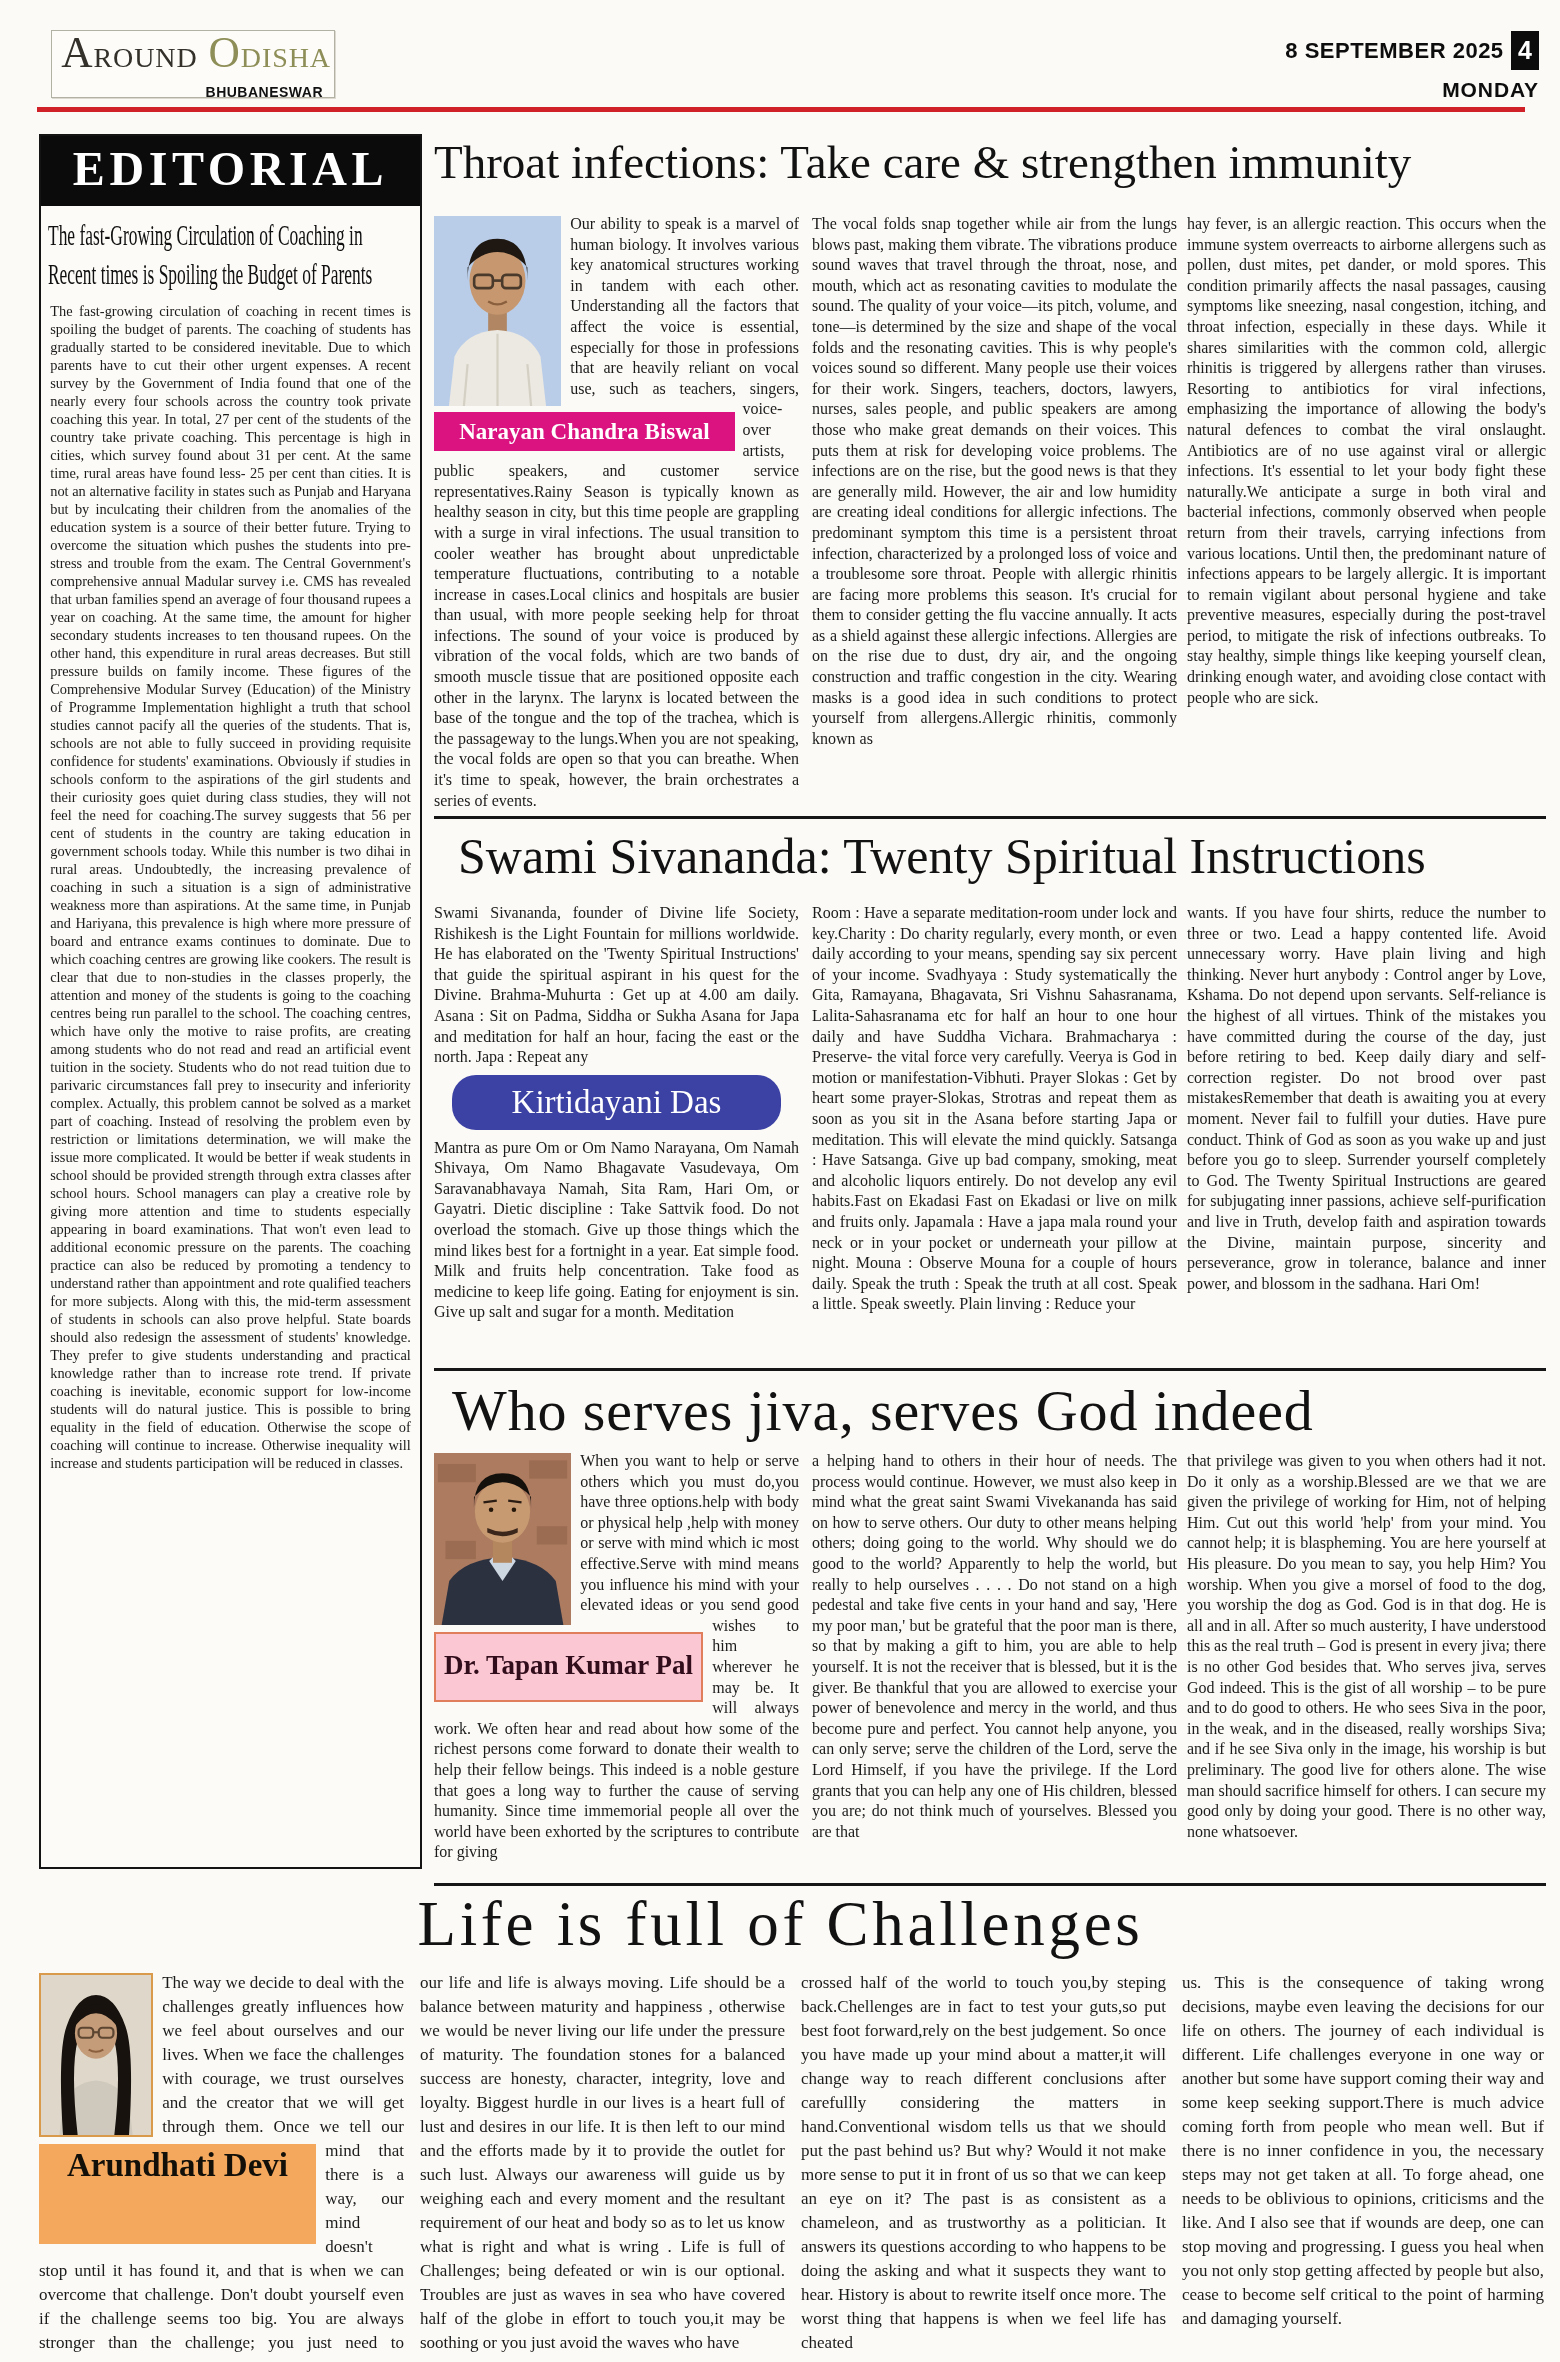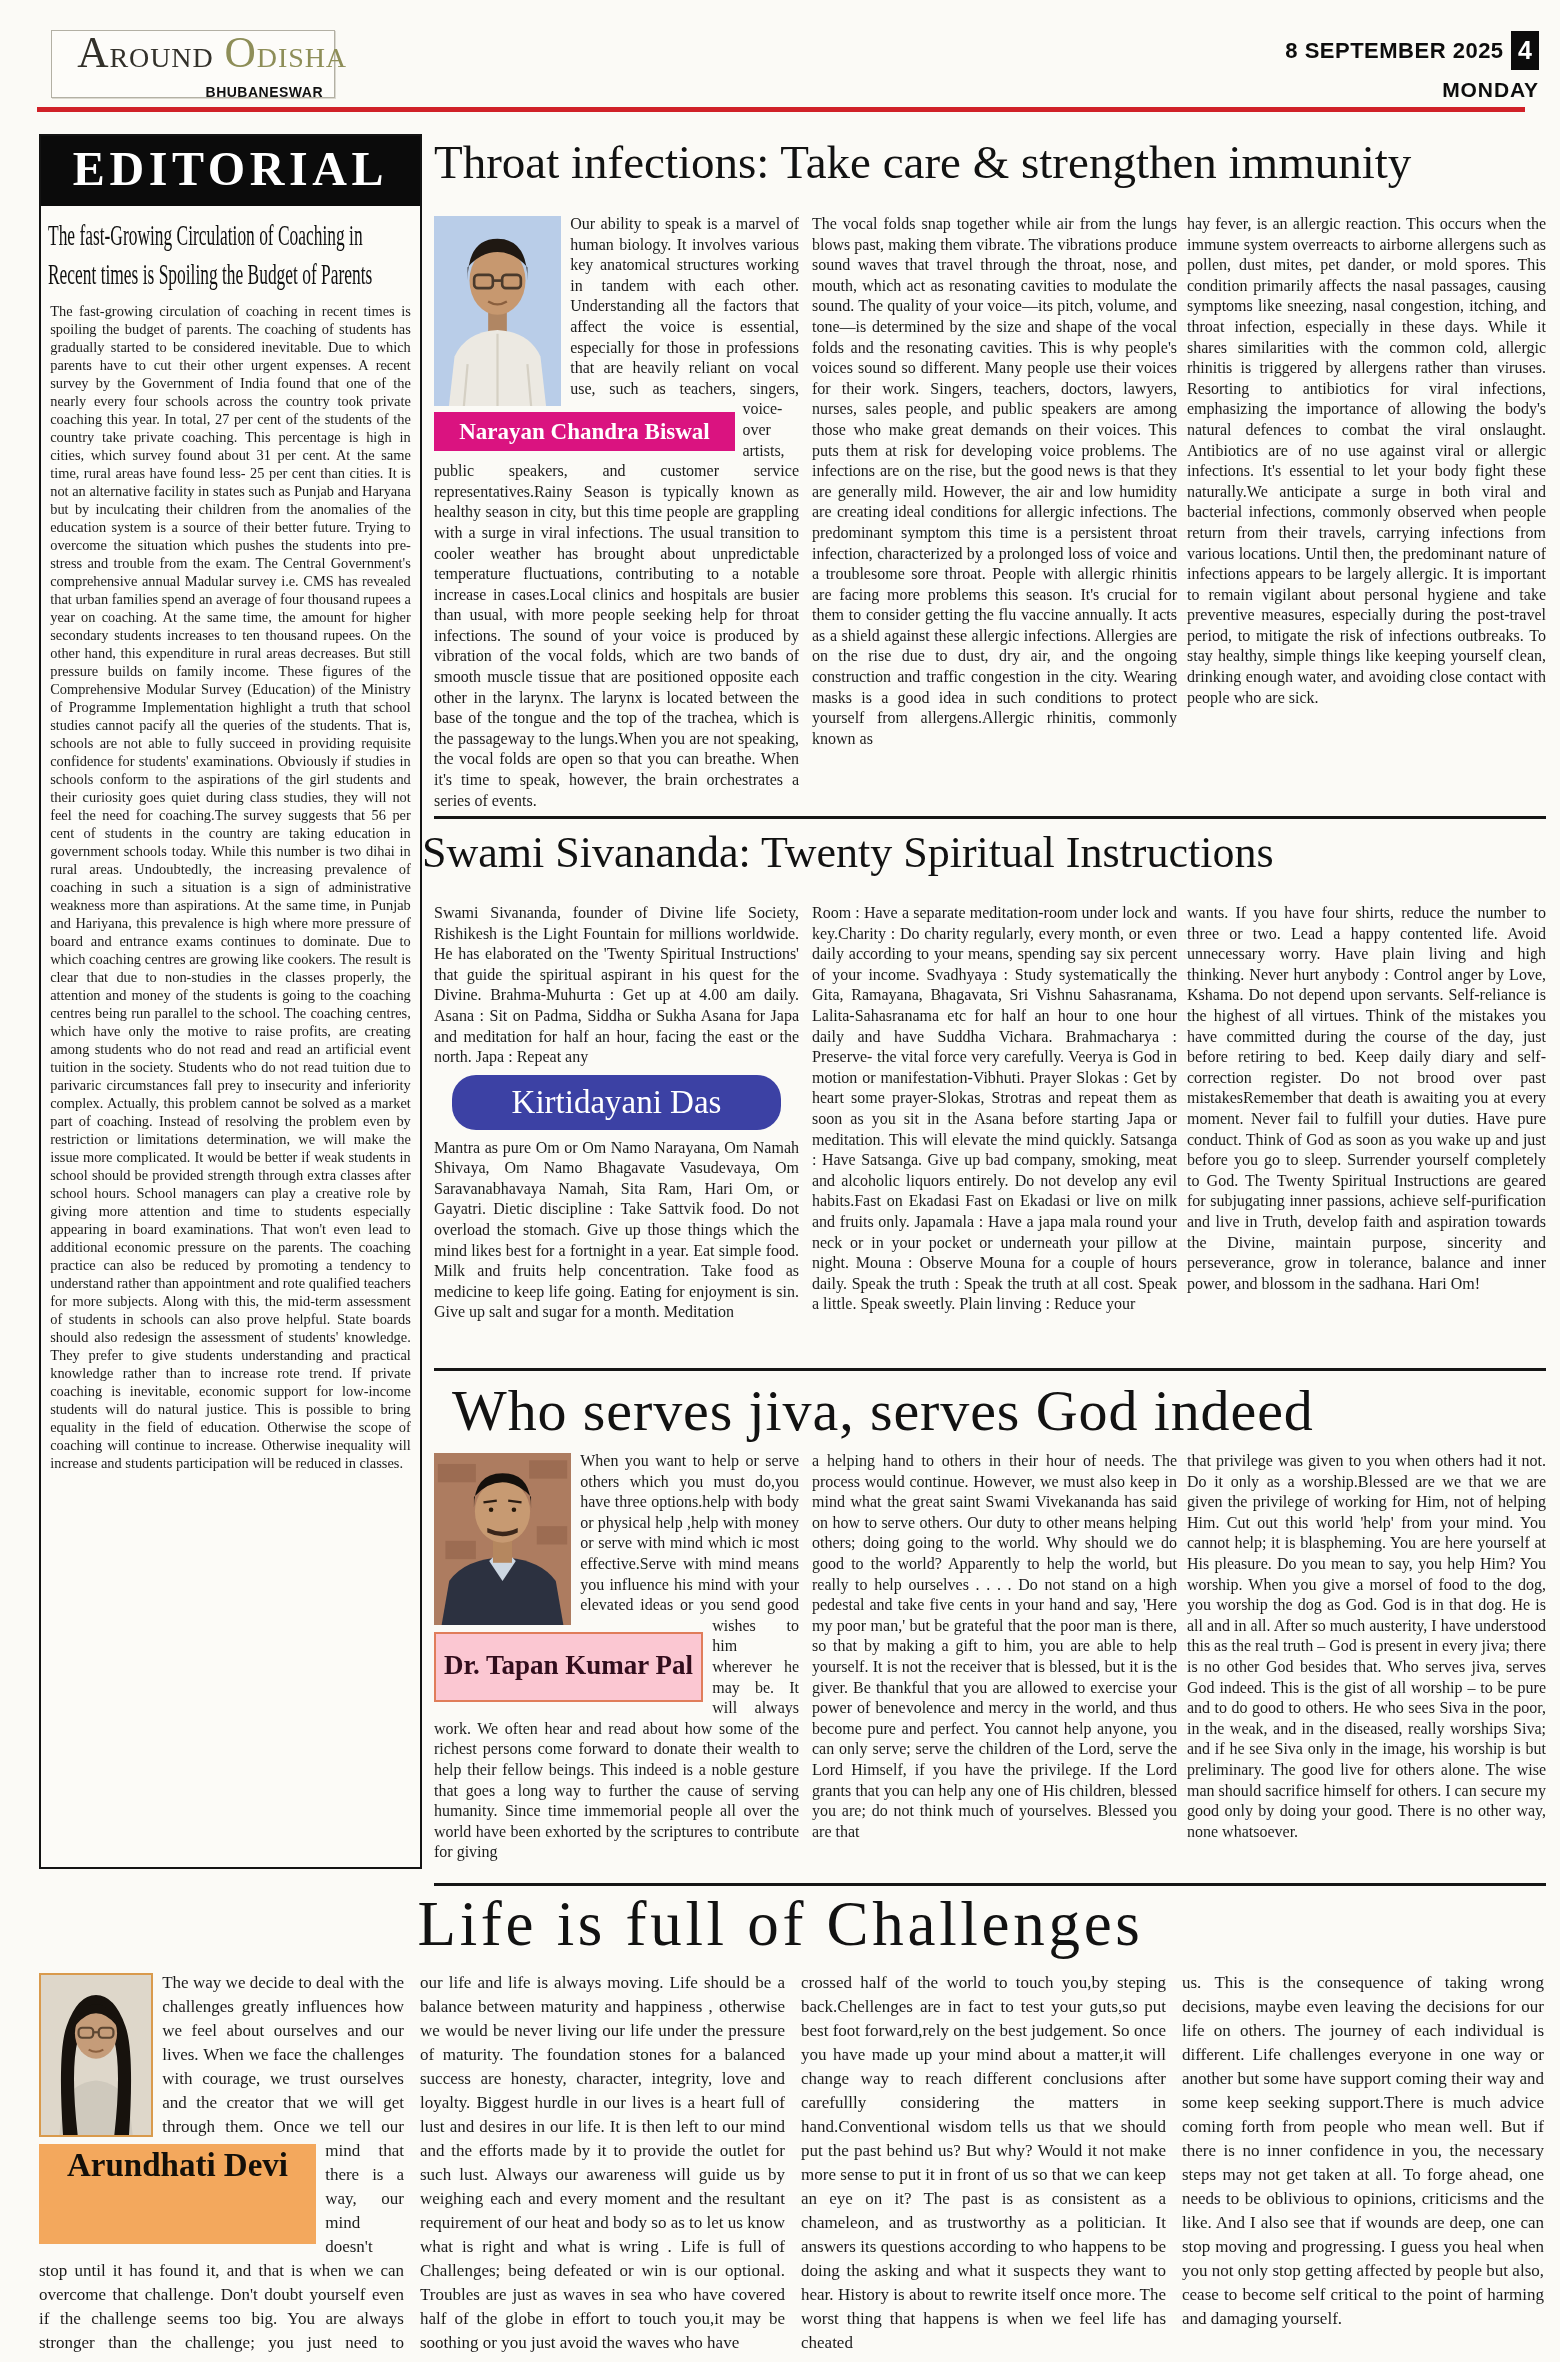--- a/index.html
+++ b/index.html
@@ -3,21 +3,21 @@
 <meta charset="utf-8">
 <style>
   html,body{margin:0;padding:0;}
   body{width:1561px;height:2363px;background:#eceae4;font-family:"Liberation Serif",serif;}
   .page{position:relative;width:1561px;height:2363px;background:#fbfaf6;overflow:hidden;color:#1b1b1b;}
 
   
   .masthead-box{position:absolute;left:51px;top:29.5px;width:284px;height:68px;border:0.9px solid #b3b0a4;
     background:#fdfcf9;box-sizing:border-box;padding:3.7px 9.2px 1.8px 9.2px;box-shadow:0.9px 0.9px 0 #d8d5cc;}
   .mast-title{white-space:nowrap;line-height:37px;}
-  .mast-word{display:inline-block;font-size:28px;letter-spacing:0.9px;color:#33312a;margin-left:16px;}
+  .mast-word{display:inline-block;font-size:28px;letter-spacing:0.9px;color:#33312a;}
   .mast-word::first-letter{font-size:1.55em;}
   .mast-word.odisha{color:#8e8e58;margin-left:7.4px;}
   .mast-sub{text-align:right;font-family:"Liberation Sans",sans-serif;font-weight:bold;font-size:14px;
     letter-spacing:0.5px;color:#111;margin-top:2.8px;padding-right:1.8px;}
   .date-row{position:absolute;top:31px;right:22px;display:flex;align-items:center;gap:7.4px;}
   .date-text{font-family:"Liberation Sans",sans-serif;font-weight:bold;font-size:22px;letter-spacing:0.5px;color:#0d0d0d;}
   .page-box{width:28px;height:39px;background:#0c0c0c;color:#fff;display:flex;align-items:center;justify-content:center;
     font-family:"Liberation Sans",sans-serif;font-weight:bold;font-size:25px;}
   .day-label{position:absolute;top:78px;right:22px;font-family:"Liberation Sans",sans-serif;font-weight:bold;
     font-size:21px;letter-spacing:0.9px;color:#0d0d0d;}
@@ -103,21 +103,21 @@
     <span>Our ability to speak is a marvel of human biology. It involves various key anatomical structures working in tandem with each other. Understanding all the factors that affect the voice is essential, especially for</span>
     <span>those in professions</span>
     <span>that are heavily reliant on vocal use, such as teachers, singers, voice-over artists, public speakers, and customer service representatives.Rainy Season is typically known as healthy season in city, but this time people are grappling with a surge in viral infections. The usual transition to cooler weather has brought about unpredictable temperature fluctuations, contributing to a notable increase in cases.Local clinics and hospitals are busier than usual, with more people seeking help for throat infections. The sound of your voice is produced by vibration of the vocal folds, which are two bands of smooth muscle tissue that are positioned opposite each other in the larynx. The larynx is located between the base of the tongue and the top of the trachea, which is the passageway to the lungs.When you are not speaking, the vocal folds are open so that you can breathe. When it's time to speak, however, the brain orchestrates a series of events.</span>
   </div>
 
   <div class="col" style="left:812px;top:214px;height:598px;">The vocal folds snap together while air from the lungs blows past, making them vibrate. The vibrations produce sound waves that travel through the throat, nose, and mouth, which act as resonating cavities to modulate the sound. The quality of your voice—its pitch, volume, and tone—is determined by the size and shape of the vocal folds and the resonating cavities. This is why people's voices sound so different. Many people use their voices for their work. Singers, teachers, doctors, lawyers, nurses, sales people, and public speakers are among those who make great demands on their voices. This puts them at risk for developing voice problems.  The infections are on the rise, but the good news is that they are generally mild. However, the air and low humidity are creating ideal conditions for allergic infections. The predominant symptom this time is a persistent throat infection, characterized by a prolonged loss of voice and a troublesome sore throat. People with allergic rhinitis are facing more problems this season. It's crucial for them to consider getting the flu vaccine annually. It acts as a shield against these allergic infections. Allergies are on the rise due to dust, dry air, and the ongoing construction and traffic congestion in the city. Wearing masks is a good idea in such conditions to protect yourself from allergens.Allergic rhinitis, commonly known as</div>
   <div class="col" style="left:1187px;top:214px;width:359px;height:598px;">hay fever, is an allergic reaction. This occurs when the immune system overreacts to airborne allergens such as pollen, dust mites, pet dander, or mold spores. This condition primarily affects the nasal passages, causing symptoms like sneezing, nasal congestion, itching, and throat infection, especially in these days. While it shares similarities with the common cold, allergic rhinitis is triggered by allergens rather than viruses. Resorting to antibiotics for viral infections, emphasizing the importance of allowing the body's natural defences to combat the viral onslaught. Antibiotics are of no use against viral or allergic infections. It's essential to let your body fight these naturally.We anticipate a surge in both viral and bacterial infections, commonly observed when people return from their travels, carrying infections from various locations. Until then, the predominant nature of infections appears to be largely allergic. It is important to remain vigilant about personal hygiene and take preventive measures, especially during the post-travel period, to mitigate the risk of infections outbreaks. To stay healthy, simple things like keeping yourself clean, drinking enough water, and avoiding close contact with people who are sick.</div>
 
   <div class="rule" style="left:434px;top:816px;width:1112px;"></div>
 
-  <div class="headline" style="left:422px;top:827px;font-size:44px;">Swami Sivananda: Twenty Spiritual Instructions</div>
+  <div class="headline" style="left:458px;top:827px;font-size:50px;">Swami Sivananda: Twenty Spiritual Instructions</div>
 
   <div class="col" style="left:434px;top:903px;height:461px;">
     <span>Swami Sivananda, founder of Divine life Society, Rishikesh is the Light Fountain for millions worldwide. He has elaborated on the 'Twenty Spiritual Instructions' that guide the spiritual aspirant in his quest for the Divine.  Brahma-Muhurta :  Get up at 4.00 am daily.  Asana : Sit on Padma, Siddha or Sukha Asana for Japa and meditation for half an hour, facing the east or the north.  Japa : Repeat any</span>
     <div class="caption-blue">Kirtidayani Das</div>
     <span>Mantra as pure Om or Om Namo Narayana, Om Namah Shivaya, Om Namo Bhagavate Vasudevaya, Om Saravanabhavaya Namah, Sita Ram, Hari Om, or Gayatri. Dietic discipline : Take Sattvik food. Do not overload the stomach. Give up those things which the mind likes best for a fortnight in a year. Eat simple food. Milk and fruits help concentration. Take food as medicine to keep life going. Eating for enjoyment is sin. Give up salt and sugar for a month.  Meditation</span>
   </div>
   <div class="col" style="left:812px;top:903px;height:461px;">Room : Have a separate meditation-room under lock and key.Charity : Do charity regularly, every month, or even daily according to your means, spending say six percent of your income. Svadhyaya : Study systematically the Gita, Ramayana, Bhagavata, Sri Vishnu Sahasranama, Lalita-Sahasranama etc for half an hour to one hour daily and have Suddha Vichara. Brahmacharya : Preserve- the vital force very carefully. Veerya is God in motion or manifestation-Vibhuti. Prayer Slokas : Get by heart some prayer-Slokas, Strotras and repeat them as soon as you sit in the Asana before starting Japa or meditation. This will elevate the mind quickly. Satsanga : Have Satsanga. Give up bad company, smoking, meat and alcoholic liquors entirely. Do not develop any evil habits.Fast on Ekadasi Fast on Ekadasi or live on milk and fruits only. Japamala : Have a japa mala round your neck or in your pocket or underneath your pillow at night. Mouna : Observe Mouna for a couple of hours daily. Speak the truth : Speak the truth at all cost. Speak a little. Speak sweetly. Plain linving : Reduce your</div>
   <div class="col" style="left:1187px;top:903px;width:359px;height:461px;">wants. If you have four shirts, reduce the number to three or two. Lead a happy contented life. Avoid unnecessary worry. Have plain living and high thinking. Never hurt anybody : Control anger by Love, Kshama. Do not depend upon servants. Self-reliance is the highest of all virtues. Think of the mistakes you have committed during the course of the day, just before retiring to bed. Keep daily diary and self-correction register. Do not brood over past mistakesRemember that death is awaiting you at every moment. Never fail to fulfill your duties. Have pure conduct. Think of God as soon as you wake up and just before you go to sleep. Surrender yourself completely to God. The Twenty Spiritual Instructions are geared for subjugating inner passions, achieve self-purification and live in Truth, develop faith and aspiration towards the Divine, maintain purpose, sincerity and perseverance, grow in tolerance, balance and inner power, and blossom in the sadhana. Hari Om!</div>
 
   <div class="rule" style="left:434px;top:1368px;width:1112px;"></div>

